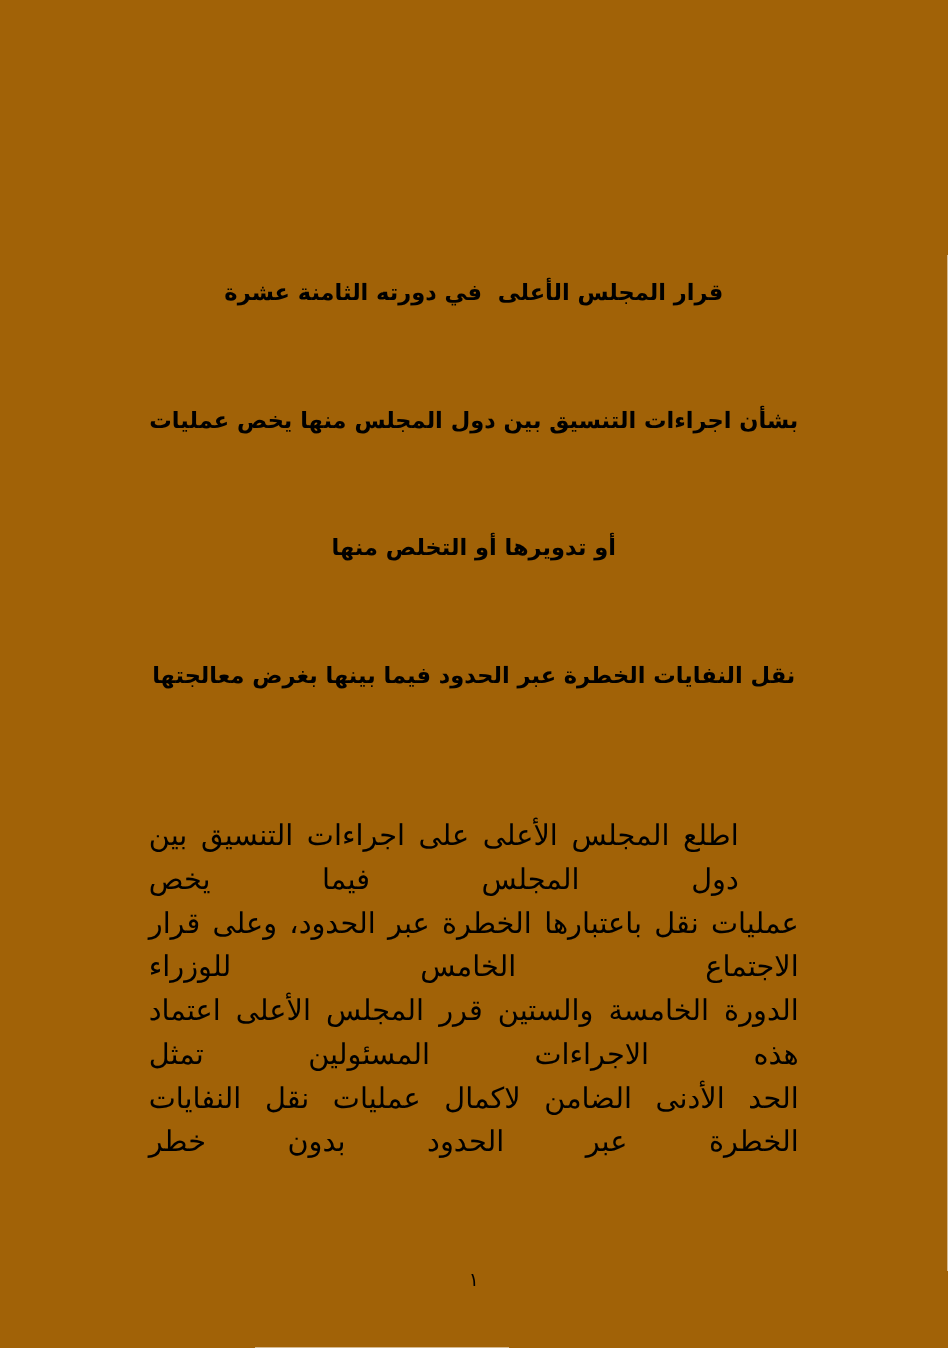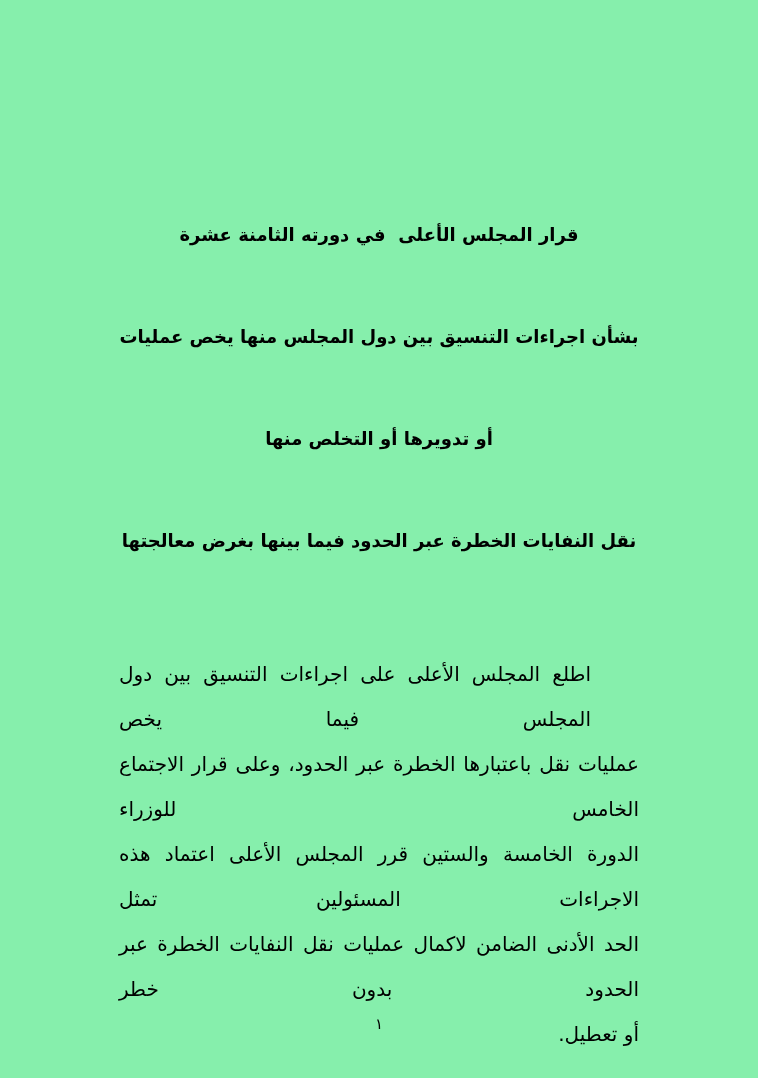--- a/index.html
+++ b/index.html
@@ -4,42 +4,42 @@
 <style>
   html, body {
     margin: 0;
     padding: 0;
     background: #ffffff;
   }
   .page {
     position: relative;
     width: 758px;
     height: 1078px;
-    background: #86efac;
+    background: #a16207;
     color: #000000;
     direction: rtl;
     font-family: "DejaVu Sans", sans-serif;
     overflow: hidden;
   }
   .title-block {
     padding-top: 150px;
     text-align: center;
     font-weight: bold;
     font-size: 18px;
     line-height: 34px;
     white-space: pre-wrap;
   }
   .title-line {
     letter-spacing: 0.2px;
   }
   .body-block {
     width: 520px;
     margin: 26px auto 17px auto;
-    font-size: 20px;
-    line-height: 45px;
+    font-size: 23px;
+    line-height: 35px;
   }
   .body-line {
     direction: rtl;
     text-align: justify;
     text-align-last: justify;
     text-justify: inter-word;
   }
   .body-line.first-line {
     padding-right: 48px;
   }
@@ -67,18 +67,17 @@
     <div class="title-line">بشأن اجراءات التنسيق بين دول المجلس منها يخص عمليات</div>
     <div class="title-line">أو تدويرها أو التخلص منها</div>
     <div class="title-line">نقل النفايات الخطرة عبر الحدود فيما بينها بغرض معالجتها</div>
   </div>
 
   <div class="body-block">
     <div class="body-line first-line">اطلع المجلس الأعلى على اجراءات التنسيق بين دول المجلس فيما يخص</div>
     <div class="body-line">عمليات نقل باعتبارها الخطرة عبر الحدود، وعلى قرار الاجتماع الخامس للوزراء</div>
     <div class="body-line">الدورة الخامسة والستين قرر المجلس الأعلى اعتماد هذه الاجراءات المسئولين تمثل</div>
     <div class="body-line">الحد الأدنى الضامن لاكمال عمليات نقل النفايات الخطرة عبر الحدود بدون خطر</div>
-    <div class="body-line last-line">أو تعطيل.</div>
   </div>
 
   <div class="page-number">١</div>
 
 </div>
 
 </body></html>

